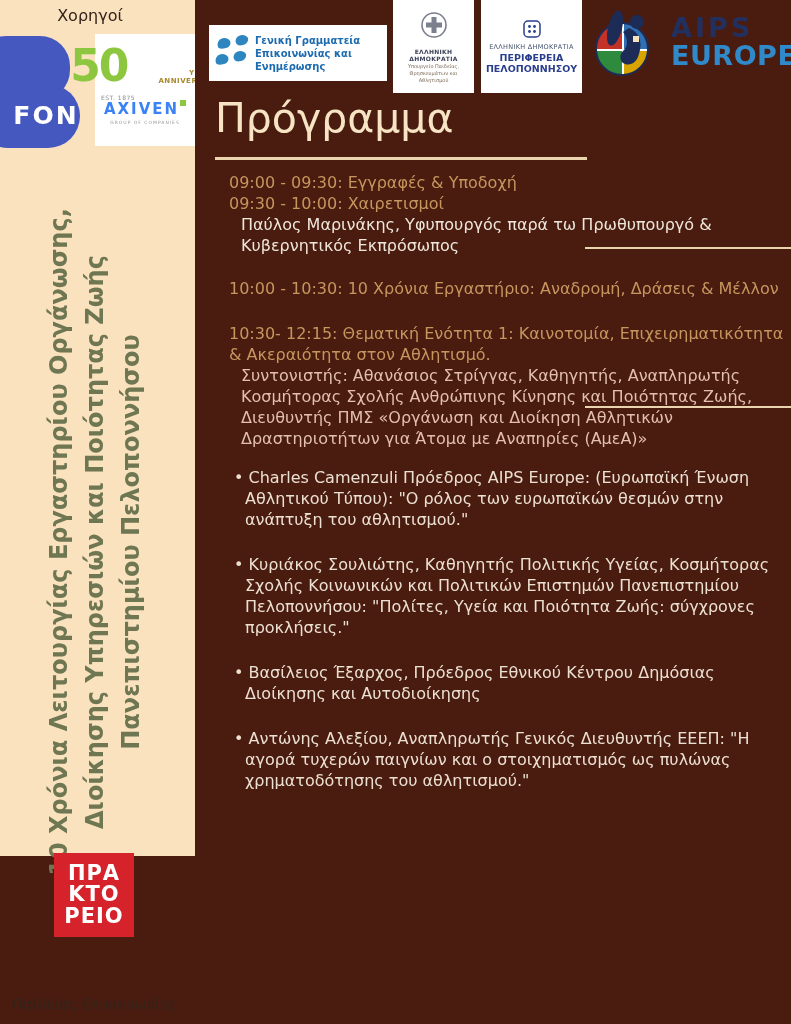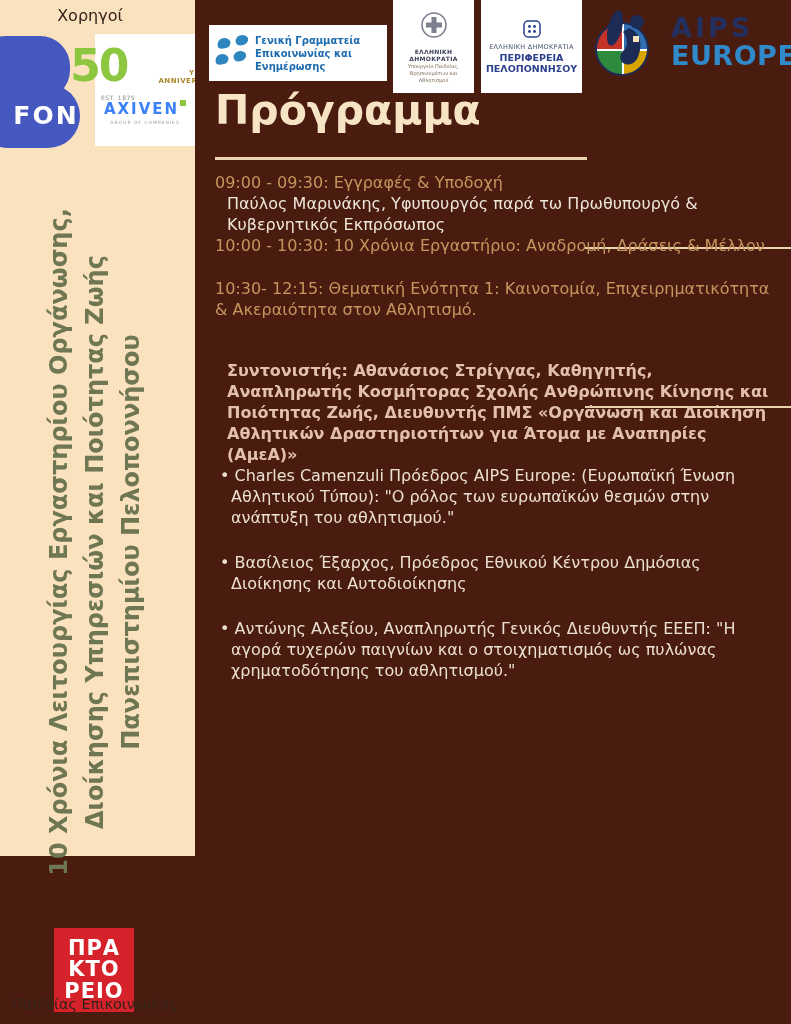--- a/index.html
+++ b/index.html
@@ -27,21 +27,21 @@
   .ax-anniv{font-size:7px;color:#a9892c;letter-spacing:0.5px;}
   .ax-est{position:absolute;left:6px;top:60px;font-size:6px;color:#8c8c8c;letter-spacing:0.5px;}
   .ax-name{margin-top:12px;font-size:15px;font-weight:bold;color:#3b82f6;letter-spacing:2px;}
   .ax-sq{display:inline-block;width:6px;height:6px;background:#8dc63f;vertical-align:top;margin-left:1px;}
   .ax-group{font-size:4.5px;color:#9a9a9a;letter-spacing:1px;margin-top:2px;}
   .vertical-title{
     position:absolute;left:95px;top:542px;width:720px;
     transform:translate(-50%,-50%) rotate(-90deg);
     text-align:center;color:#6f7752;font-weight:bold;font-size:24px;line-height:1.5;
   }
-  .praktoreio{position:absolute;left:54px;top:928px;width:80px;height:84px;background:#d6222a;
+  .praktoreio{position:absolute;left:54px;top:853px;width:80px;height:84px;background:#d6222a;
     display:flex;flex-direction:column;justify-content:center;align-items:center;
     color:#fff;font-weight:bold;font-size:21px;line-height:1.02;letter-spacing:1px;}
   .comm-sponsor{position:absolute;left:0;top:996px;width:190px;text-align:center;
     font-size:14.5px;color:#33231a;}
   
   .main{position:absolute;left:195px;top:0;width:596px;height:1024px;background:#4a1c10;}
   .aegis-label{position:absolute;left:52px;top:6px;font-size:15px;color:#f2dfc2;margin-top:33px;}
   .logo-box{position:absolute;background:#ffffff;}
   .gge-box{left:14px;top:25px;width:178px;height:56px;display:flex;align-items:center;padding:0;}
   .gge-icon{flex:0 0 46px;height:48px;display:flex;align-items:center;justify-content:center;}
@@ -58,39 +58,39 @@
   .aips{position:absolute;left:398px;top:4px;width:196px;height:76px;display:flex;align-items:center;}
   .aips-emblem{position:relative;width:74px;height:72px;flex:0 0 74px;}
   .aips-globe{position:absolute;left:2px;bottom:2px;width:50px;height:50px;border-radius:50%;
     background:conic-gradient(#2f6fb2 0 25%, #d8a400 25% 50%, #2e8a3c 50% 75%, #c33127 75% 100%);
     border:2px solid #1d2b57;}
   .aips-globe::before{content:"";position:absolute;left:50%;top:0;width:2px;height:100%;background:#fff;}
   .aips-globe::after{content:"";position:absolute;top:50%;left:0;height:2px;width:100%;background:#fff;}
   .aips-text{margin-left:4px;}
   .aips-word1{font-size:27px;font-weight:bold;color:#22305f;letter-spacing:3px;line-height:1.05;}
   .aips-word2{font-size:27px;font-weight:bold;color:#3089c9;letter-spacing:0.5px;line-height:1.05;}
-  .program-title{position:absolute;left:20px;top:86px;font-size:41px;font-weight:bold;color:#f7e4c4;}
+  .program-title{position:absolute;left:20px;top:94px;font-size:41px;font-weight:normal;color:#f7e4c4;}
   .title-underline{position:absolute;left:20px;top:157px;width:372px;height:3px;background:#ead4b0;}
   .rline{position:absolute;width:206px;height:2px;background:#ead4b0;left:390px;}
   .rline1{top:247px;}
   .rline2{top:406px;}
-  .program-body{position:absolute;left:20px;top:172px;width:556px;font-size:16px;line-height:21px;}
+  .program-body{position:absolute;left:34px;top:172px;width:556px;font-size:16px;line-height:21px;}
   .block{margin:0;}
   .block.heading{color:#c6965e;}
   .block.plain{padding-left:12px;}
   .block.plain.white{color:#efe6da;}
   .block.plain.pink{color:#e2bfae;}
   .bullet-item{padding-left:16px;text-indent:-11px;}
   .bullet-item::before{content:"• ";}
   .block.bullets.cream{color:#e3d0b6;}
   .block.bullets-spaced{color:#ece0d2;}
   .block.bullets-spaced .bullet-item + .bullet-item{margin-top:24px;}
   .program-body .block:nth-child(4){margin-top:22px;}
   .program-body .block:nth-child(5){margin-top:20px;}
-  .program-body .block:nth-child(6){margin-top:40px;font-weight:bold;}
+  .program-body .block:nth-child(6){margin-top:24px;}
   .program-body .block:nth-child(8){margin-top:18px;}
 </style>
 </head>
 <body>
 
 <div class="sidebar">
   <div class="sponsors-title">Χορηγοί</div>
 
   <div class="bfon">
     <div class="bfon-lobe top"></div>
@@ -180,25 +180,27 @@
     </div>
   </div>
 
   <div class="program-title">Πρόγραμμα</div>
   <div class="title-underline"></div>
   <div class="rline rline1"></div>
   <div class="rline rline2"></div>
 
   <div class="program-body">
       <div class="block heading">09:00 - 09:30: Εγγραφές &amp; Υποδοχή</div>
+      <div class="block heading">09:30 - 10:00: Χαιρετισμοί</div>
       <div class="block plain white">Παύλος Μαρινάκης, Υφυπουργός παρά τω Πρωθυπουργό &amp; Κυβερνητικός Εκπρόσωπος</div>
       <div class="block heading">10:00 - 10:30: 10 Χρόνια Εργαστήριο: Αναδρομή, Δράσεις &amp; Μέλλον</div>
       <div class="block bullets cream">
       </div>
       <div class="block heading">10:30- 12:15: Θεματική Ενότητα 1: Καινοτομία, Επιχειρηματικότητα &amp; Ακεραιότητα στον Αθλητισμό.</div>
       <div class="block plain pink">Συντονιστής: Αθανάσιος Στρίγγας, Καθηγητής, Αναπληρωτής Κοσμήτορας Σχολής Ανθρώπινης Κίνησης και Ποιότητας Ζωής, Διευθυντής ΠΜΣ «Οργάνωση και Διοίκηση Αθλητικών Δραστηριοτήτων για Άτομα με Αναπηρίες (ΑμεΑ)»</div>
       <div class="block bullets-spaced white">
         <div class="bullet-item">Charles Camenzuli Πρόεδρος AIPS Europe: (Ευρωπαϊκή Ένωση Αθλητικού Τύπου): "Ο ρόλος των ευρωπαϊκών θεσμών στην ανάπτυξη του αθλητισμού."</div>
+        <div class="bullet-item">Κυριάκος Σουλιώτης, Καθηγητής Πολιτικής Υγείας, Κοσμήτορας Σχολής Κοινωνικών και Πολιτικών Επιστημών Πανεπιστημίου Πελοποννήσου: "Πολίτες, Υγεία και Ποιότητα Ζωής: σύγχρονες προκλήσεις."</div>
         <div class="bullet-item">Βασίλειος Έξαρχος, Πρόεδρος Εθνικού Κέντρου Δημόσιας Διοίκησης και Αυτοδιοίκησης</div>
         <div class="bullet-item">Αντώνης Αλεξίου, Αναπληρωτής Γενικός Διευθυντής ΕΕΕΠ: "Η αγορά τυχερών παιγνίων και ο στοιχηματισμός ως πυλώνας χρηματοδότησης του αθλητισμού."</div>
       </div>
     </div>
 </div>
 
 </body></html>

